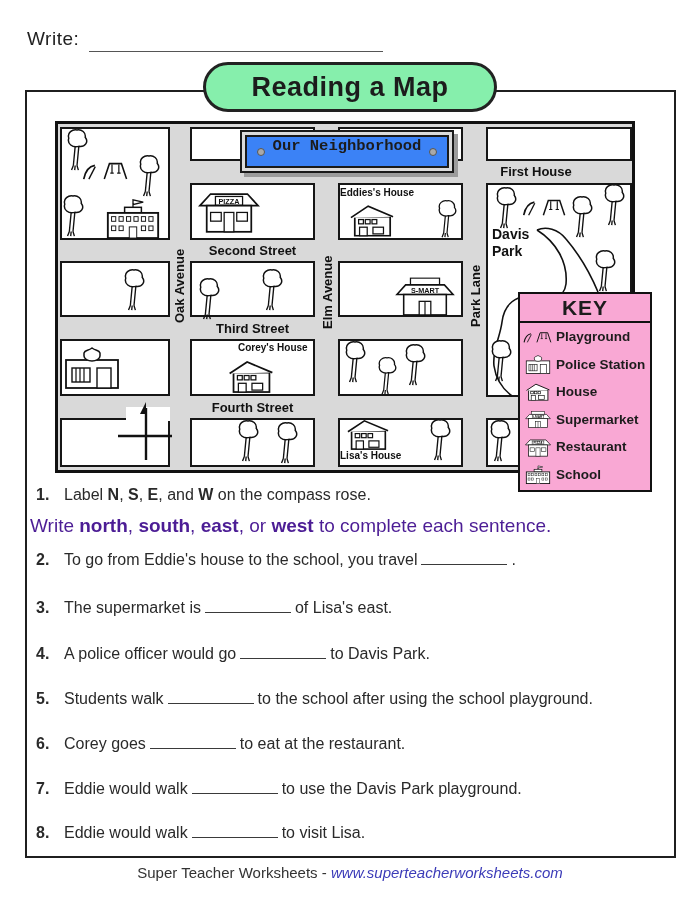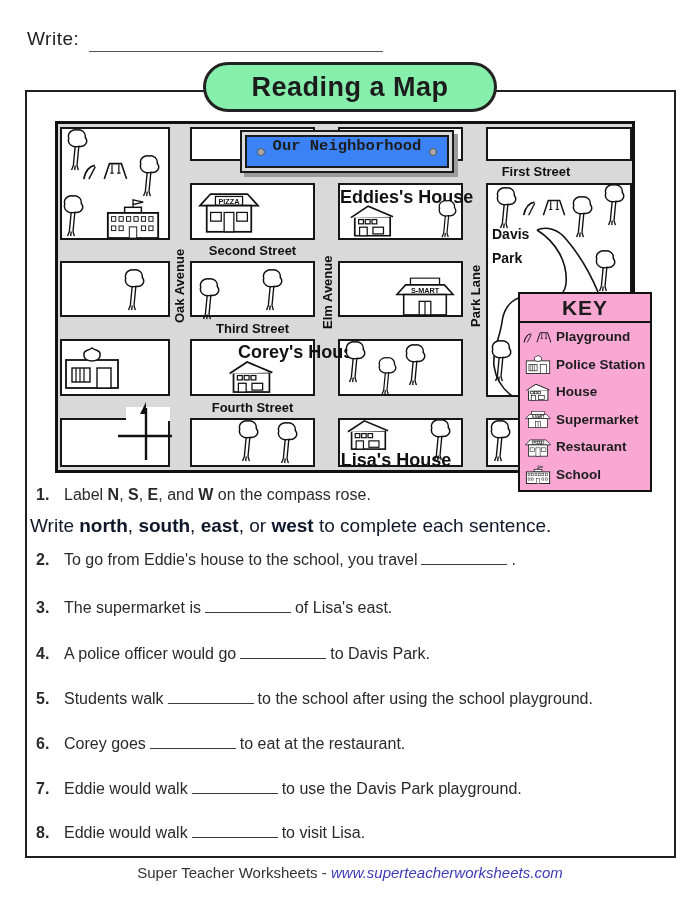--- a/index.html
+++ b/index.html
@@ -7,37 +7,37 @@
   .abs{position:absolute;}
   .outer-box{left:25px;top:90px;width:651px;height:768px;border:2.5px solid #1f1f1f;box-sizing:border-box;}
   .name-label{left:27px;top:28px;font-size:19px;color:#222;letter-spacing:.5px;}
   .name-line{left:89px;top:51px;width:294px;border-bottom:1.6px solid #555;height:0;}
   .title-pill{left:203px;top:62px;width:294px;height:50px;background:#86efac;border:3px solid #222;border-radius:27px;display:flex;align-items:center;justify-content:center;z-index:6;box-sizing:border-box;}
   .title-pill span{font-size:27px;font-weight:700;letter-spacing:.5px;}
   .map-bg{left:55px;top:121px;width:580px;height:352px;border:3px solid #111;background:#d9d9d9;box-sizing:border-box;z-index:1;}
   .blk{position:absolute;background:#fff;border:2px solid #161616;box-sizing:border-box;z-index:2;}
   .slabel{position:absolute;font-weight:700;font-size:13px;text-align:center;color:#111;z-index:3;white-space:nowrap;}
   .vlabel{position:absolute;font-weight:700;font-size:13px;color:#111;z-index:3;writing-mode:vertical-rl;transform:rotate(180deg);display:flex;align-items:center;justify-content:center;white-space:nowrap;}
-  .plabel{position:absolute;font-weight:700;font-size:18px;text-align:center;color:#111;z-index:3;white-space:nowrap;}
+  .plabel{position:absolute;font-weight:700;font-size:10px;color:#111;z-index:3;white-space:nowrap;}
   .icon{position:absolute;z-index:3;}
   .notch{position:absolute;background:#fff;z-index:3;}
   .sign{left:240px;top:130px;width:214px;height:43px;background:#dcdcdc;border:2px solid #1a1a1a;box-sizing:border-box;padding:3px;z-index:5;box-shadow:4px 4px 0 #9c9c9c;}
   .sign-inner{position:relative;width:100%;height:100%;background:#3b82f6;border:2px solid #1a1a1a;box-sizing:border-box;display:flex;align-items:flex-start;justify-content:center;font-family:Liberation Mono, monospace;}
   .sign-inner span{font-size:15.5px;font-weight:700;}
   .bolt{position:absolute;top:50%;margin-top:-4px;width:8px;height:8px;border-radius:50%;background:#a9a9a9;border:1.5px solid #555;box-sizing:border-box;}
   .key-box{left:518px;top:292px;width:134px;height:200px;background:#f9a8d4;border:2.5px solid #111;box-sizing:border-box;z-index:7;}
   .key-title{height:27px;border-bottom:2.5px solid #111;display:flex;align-items:center;justify-content:center;font-size:21px;font-weight:700;letter-spacing:1px;}
   .key-row{height:27.5px;display:flex;align-items:center;}
   .key-ic{width:36px;display:flex;align-items:center;justify-content:center;flex:0 0 36px;}
   .key-lb{font-size:13.5px;font-weight:700;white-space:nowrap;}
   .qrow{position:absolute;left:36px;font-size:16px;color:#2a2a2a;white-space:nowrap;}
   .qnum{display:inline-block;width:28px;font-weight:700;}
   .b{font-weight:700;}
   .blank{display:inline-block;width:86px;height:13px;border-bottom:1.6px solid #3a3a3a;margin:0 4px;}
-  .instr{position:absolute;left:30px;font-size:19px;color:#0f172a;white-space:nowrap;}
+  .instr{position:absolute;left:30px;font-size:19px;color:#4c1d95;white-space:nowrap;}
   .footer{position:absolute;left:0;top:864px;width:700px;text-align:center;font-size:15px;color:#333;}
   .footer .link{color:#3b3bb8;font-style:italic;}
 </style>
 </head>
 <body>
 
 <div class="page">
 
   <svg width="0" height="0" style="position:absolute" aria-hidden="true">
     <defs>
@@ -129,31 +129,31 @@
   <div class="blk" style="left:190px;top:261px;width:125px;height:56px;"></div>
   <div class="blk" style="left:338px;top:261px;width:125px;height:56px;"></div>
   <div class="blk" style="left:60px;top:339px;width:110px;height:57px;"></div>
   <div class="blk" style="left:190px;top:339px;width:125px;height:57px;"></div>
   <div class="blk" style="left:338px;top:339px;width:125px;height:57px;"></div>
   <div class="blk" style="left:60px;top:418px;width:110px;height:49px;"></div>
   <div class="blk" style="left:190px;top:418px;width:125px;height:49px;"></div>
   <div class="blk" style="left:338px;top:418px;width:125px;height:49px;"></div>
   <div class="blk" style="left:486px;top:418px;width:146px;height:49px;"></div>
 
-  <div class="slabel" style="left:488px;top:164px;width:96px;">First Street</div>
+  <div class="slabel" style="left:488px;top:164px;width:96px;">First House</div>
   <div class="slabel" style="left:190px;top:243px;width:125px;">Second Street</div>
   <div class="slabel" style="left:190px;top:321px;width:125px;">Third Street</div>
   <div class="slabel" style="left:190px;top:400px;width:125px;">Fourth Street</div>
   <div class="vlabel" style="left:168px;top:240px;width:22px;height:92px;">Oak Avenue</div>
   <div class="vlabel" style="left:316px;top:246px;width:22px;height:92px;">Elm Avenue</div>
   <div class="vlabel" style="left:464px;top:252px;width:22px;height:88px;">Park Lane</div>
 
   <div class="plabel" style="left:340px;top:187px;width:112px;">Eddies's House</div>
   <div class="plabel" style="left:492px;top:226px;width:48px;text-align:left;font-size:14px;">Davis</div>
-  <div class="plabel" style="left:492px;top:243px;width:48px;text-align:left;font-size:14px;margin-top:7px;">Park</div>
+  <div class="plabel" style="left:492px;top:243px;width:48px;text-align:left;font-size:14px;">Park</div>
   <div class="plabel" style="left:192px;top:342px;width:98px;margin-left:46px;">Corey's House</div>
   <div class="plabel" style="left:340px;top:450px;width:112px;">Lisa's House</div>
 
   <svg class="icon" style="left:486px;top:183px;" width="146" height="214">
     <path d="M51 47 C70 59 82 79 80 101 C78 117 62 119 48 115 C30 110 18 122 16 139 C14 155 6 167 8 183 C10 197 18 207 26 213" fill="none" stroke="#111" stroke-width="1.6"></path>
     <path d="M51 47 C60 43 72 46 80 56 C92 70 104 90 112 109" fill="none" stroke="#111" stroke-width="1.6"></path>
   </svg>
 
   <svg class="icon" style="left:105px;top:198px;" width="56" height="41" viewBox="0 0 60 44">
       <use href="#sym-school"></use>

